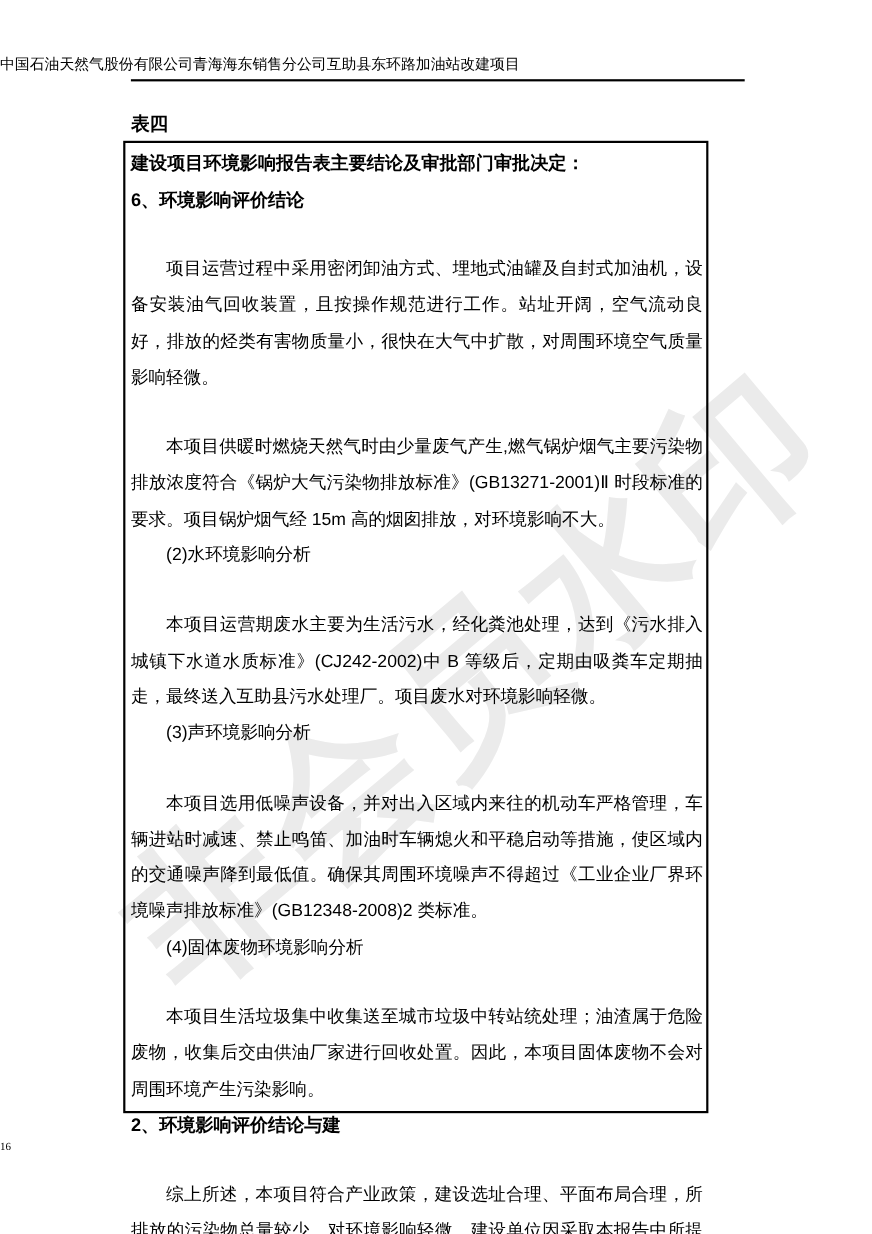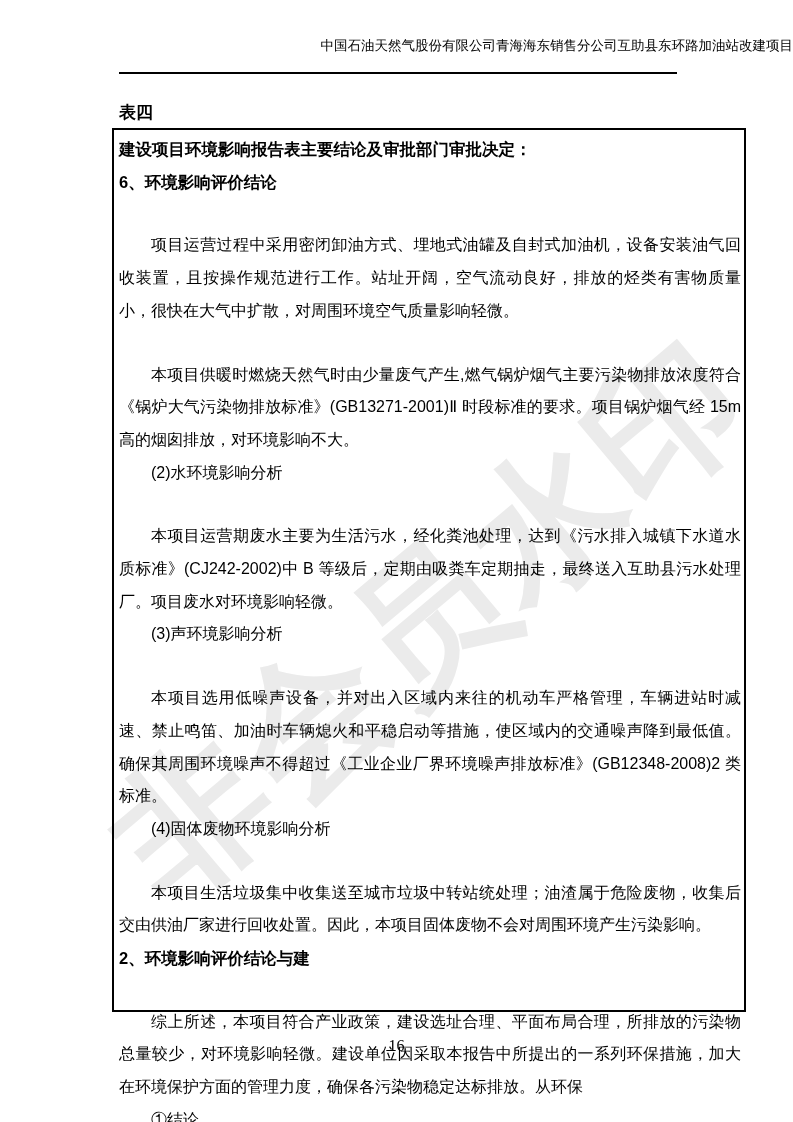--- a/index.html
+++ b/index.html
@@ -24,24 +24,24 @@
     color: #ebebeb;
     letter-spacing: 4px;
     transform: rotate(-40deg);
     transform-origin: center center;
     white-space: nowrap;
     z-index: 0;
     user-select: none;
   }
   .doc-header {
     position: absolute;
-    top: 37px;
+    top: 50px;
     left: 0;
     width: 100%;
-    text-align: right;
+    text-align: left;
     font-size: 13.5px;
     z-index: 1;
   }
   .header-rule {
     position: absolute;
     top: 72px;
     left: 119px;
     width: 558px;
     border-top: 2px solid #000000;
     z-index: 1;
@@ -51,21 +51,21 @@
     top: 101px;
     left: 119px;
     font-size: 17px;
     font-weight: bold;
     z-index: 1;
   }
   .doc-table {
     position: absolute;
     top: 128px;
     left: 112px;
-    width: 634px;
+    width: 532px;
     height: 884px;
     border: 2px solid #000000;
     padding: 3px 3px 0 5px;
     font-size: 16px;
     line-height: 32.7px;
     z-index: 1;
   }
   .doc-table .sec { text-indent: 2em; }
   .doc-table .title {
     font-weight: bold;
@@ -81,22 +81,21 @@
   .doc-table .para {
     text-indent: 2em;
     text-align: justify;
     margin-top: 31px;
   }
   .page-number {
     position: absolute;
     top: 1037px;
     left: 0;
     width: 100%;
-    text-align: center;
-    font-size: 16px;
+    font-size: 10px;
     font-family: "Liberation Serif", serif;
     z-index: 1;
   }
 </style>
 </head>
 <body>
 
 <div class="page">
 
   <div class="watermark">非会员水印</div>

